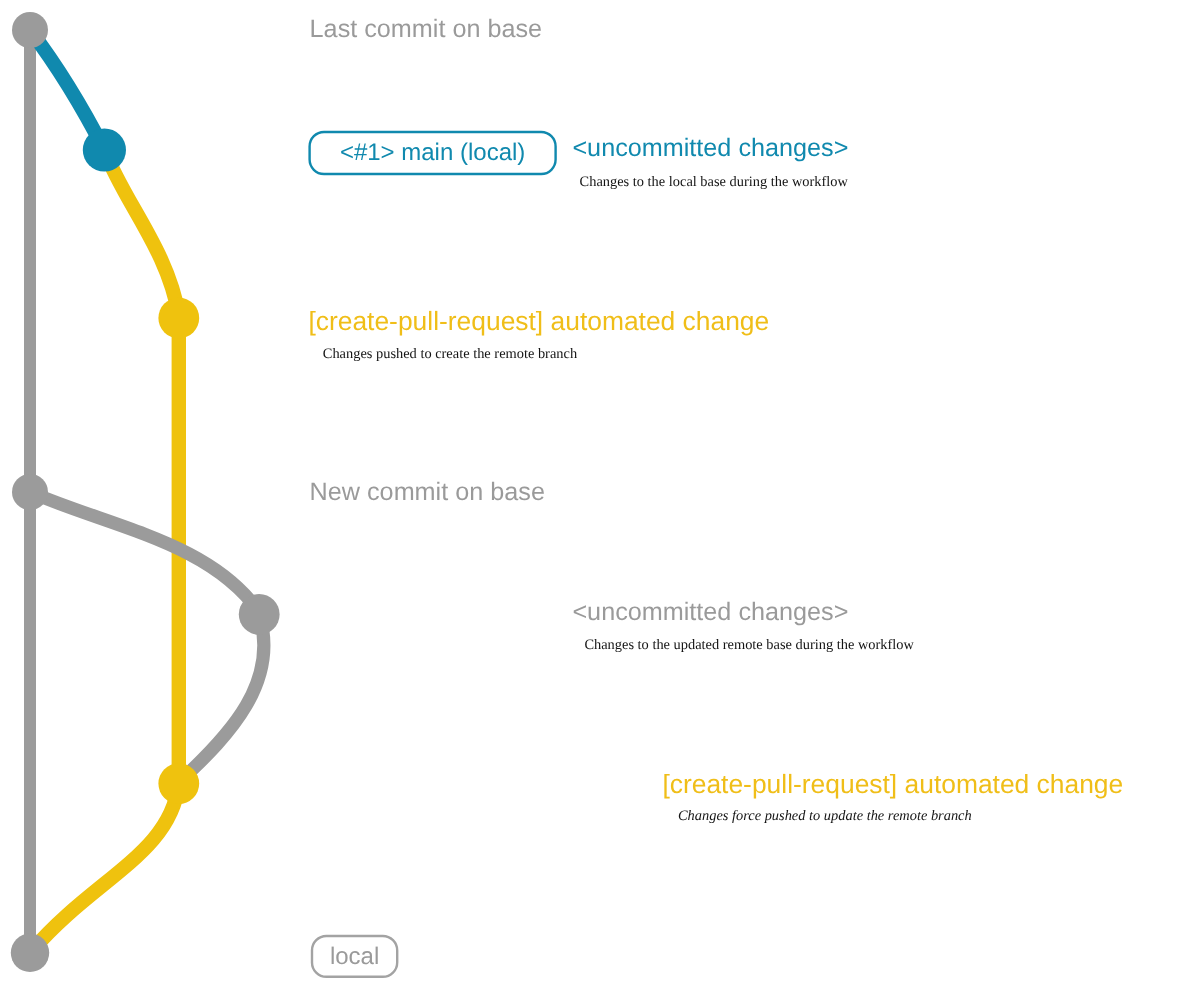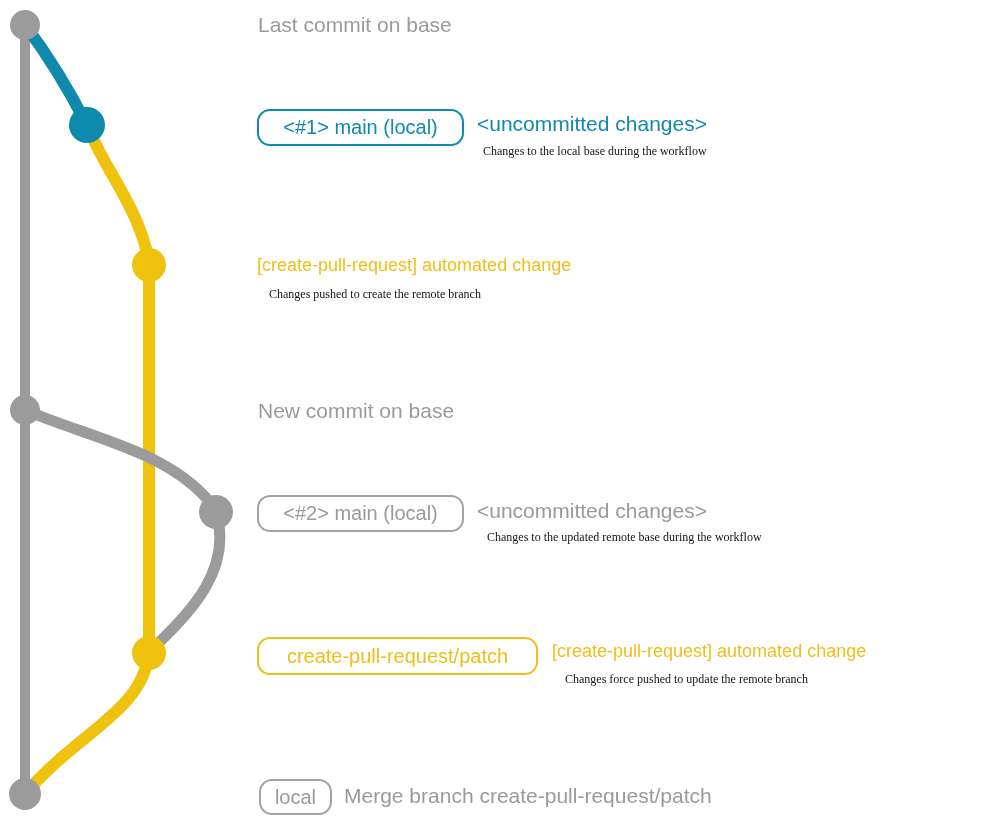--- a/index.html
+++ b/index.html
@@ -6,21 +6,21 @@
   .canvas{
     position:relative;width:981px;height:827px;background:#ffffff;overflow:hidden;
     font-family:"Liberation Sans",sans-serif;
     text-align:right;
   }
   .graph-svg{position:absolute;left:0;top:0;}
   .abs{position:absolute;white-space:nowrap;}
   .gray-header{font-size:21px;color:#9a9a9a;}
   .note-blue{font-size:21px;color:#1089AE;}
   .note-gray{font-size:21px;color:#9a9a9a;}
-  .note-yellow{font-size:18px;color:#F0BE18;}
+  .note-yellow{font-size:22px;color:#F0BE18;}
   .serif-desc{font-family:"Liberation Serif",serif;font-size:12px;color:#141414;}
   .tag{
     box-sizing:border-box;border:2px solid;border-radius:13px;
     display:flex;align-items:center;justify-content:center;
     font-size:20px;background:#fff;
   }
   .tag-blue{border-color:#1089AE;color:#1089AE;}
   .tag-gray{border-color:#a3a3a3;color:#9a9a9a;}
   .tag-yellow{border-color:#F0BE18;color:#F0BE18;}
 </style>
@@ -58,24 +58,21 @@
 
   <div class="abs tag tag-blue" style="left:257px;top:109px;width:207px;height:37px;">&lt;#1&gt; main (local)</div>
   <div class="abs note-blue" style="left:477px;top:112px;">&lt;uncommitted changes&gt;</div>
   <div class="abs serif-desc" style="left:483px;top:144px;">Changes to the local base during the workflow</div>
 
   <div class="abs note-yellow" style="left:257px;top:255px;">[create-pull-request] automated change</div>
   <div class="abs gray-header" style="left:258px;top:399px;">New commit on base</div>
 
   <div class="abs serif-desc" style="left:269px;top:287px;">Changes pushed to create the remote branch</div>
 
-  <div class="abs tag tag-gray" style="left:257px;top:495px;width:207px;height:37px;">&lt;#2&gt; main (local)</div>
   <div class="abs note-gray" style="left:477px;top:499px;">&lt;uncommitted changes&gt;</div>
   <div class="abs serif-desc" style="left:487px;top:530px;">Changes to the updated remote base during the workflow</div>
 
-  <div class="abs tag tag-yellow" style="left:257px;top:637px;width:281px;height:38px;">create-pull-request/patch</div>
   <div class="abs note-yellow" style="left:552px;top:641px;">[create-pull-request] automated change</div>
-  <div class="abs serif-desc" style="left:565px;top:672px;">Changes force pushed to update the remote branch</div>
+  <div class="abs serif-desc" style="left:565px;top:672px;font-style:italic;">Changes force pushed to update the remote branch</div>
 
   <div class="abs tag tag-gray" style="left:259px;top:779px;width:73px;height:36px;">local</div>
-  <div class="abs note-gray" style="left:344px;top:784px;">Merge branch create-pull-request/patch</div>
 
 </div>
 
 </body></html>

